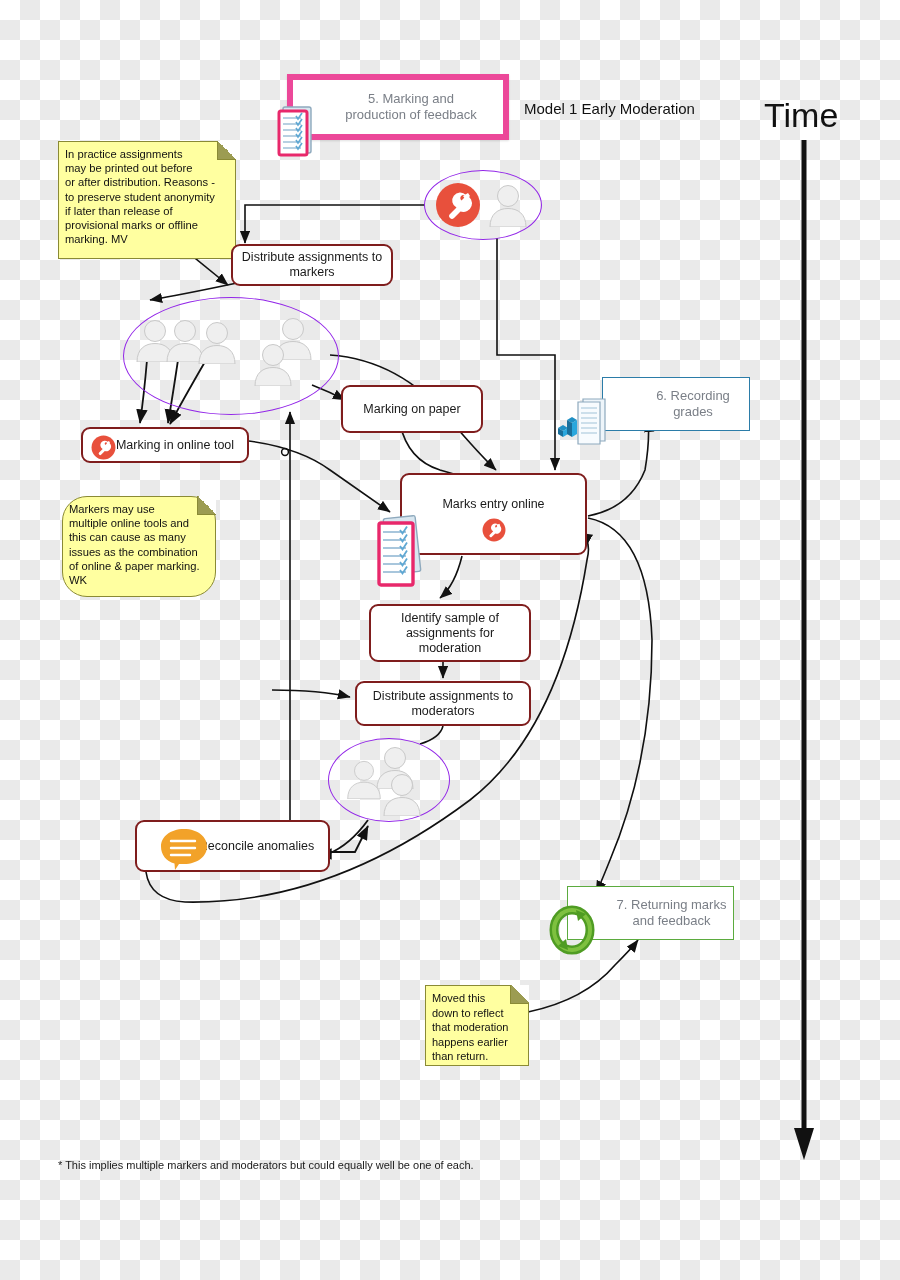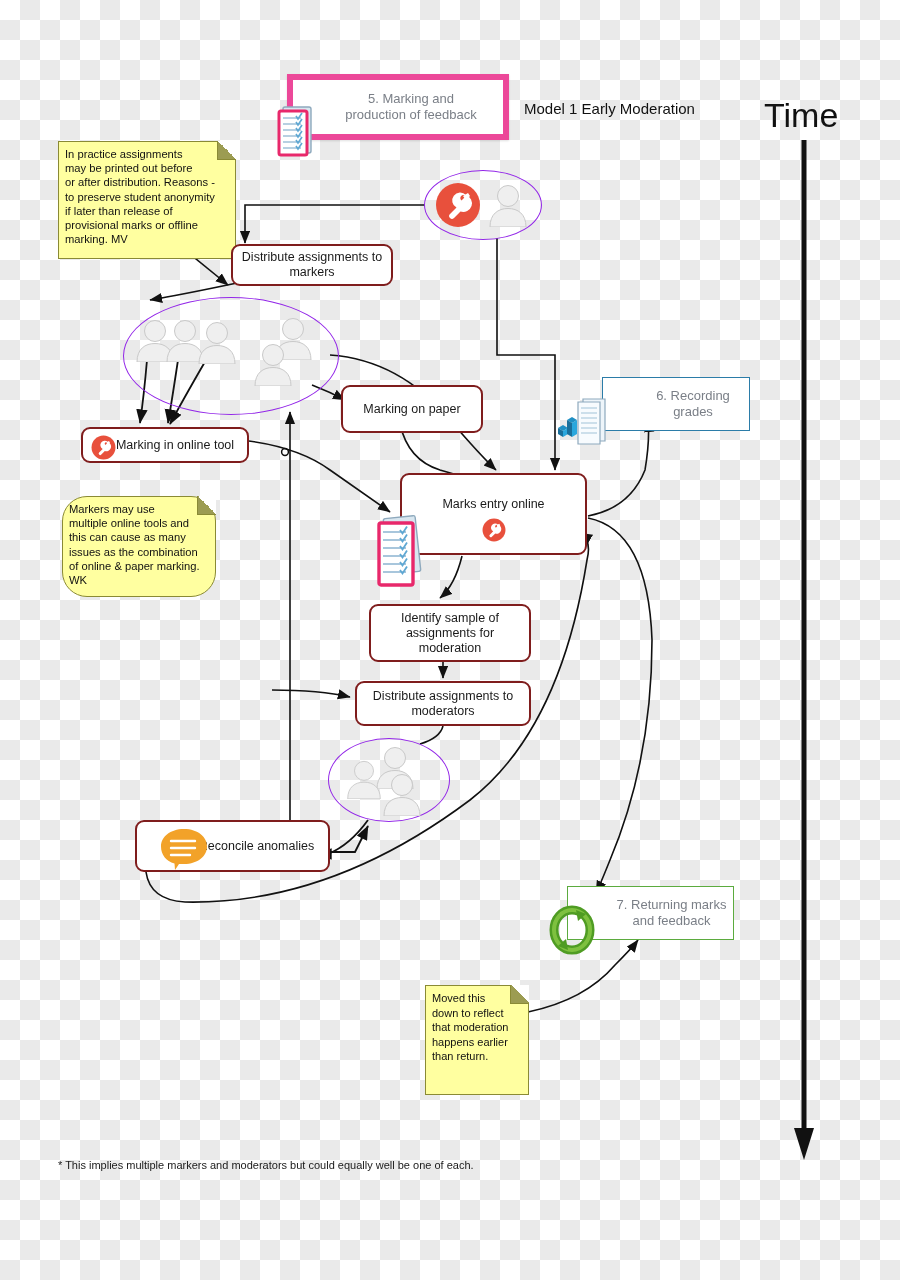--- a/index.html
+++ b/index.html
@@ -165,21 +165,21 @@
 marking.  MV</div>
 
   <div class="note" style="left:62px;top:496px;width:154px;height:101px;border-radius:25px;">Markers may use
 multiple online tools and
 this can cause as many
 issues as the combination
 of online &amp; paper marking.
 WK</div>
 
 
-  <div class="note sm" style="left:425px;top:985px;width:104px;height:110px;">Moved this
+  <div class="note sm" style="left:425px;top:985px;width:104px;height:81px;">Moved this
 down to reflect
 that moderation
 happens earlier
 than return.</div>
 
   <div class="group" style="left:424px;top:170px;width:118px;height:70px;">
     <span class="icon" style="left:10px;top:11px;">
       <svg width="46" height="46" viewBox="0 0 46 46">
         <circle cx="23" cy="23" r="22" fill="#e8503c"></circle>
         <path d="M31,13 a8,8 0 1,0 -9.5,12.6 l-6.5,6.5 a2.8,2.8 0 0,0 4,4 l6.5,-6.5

